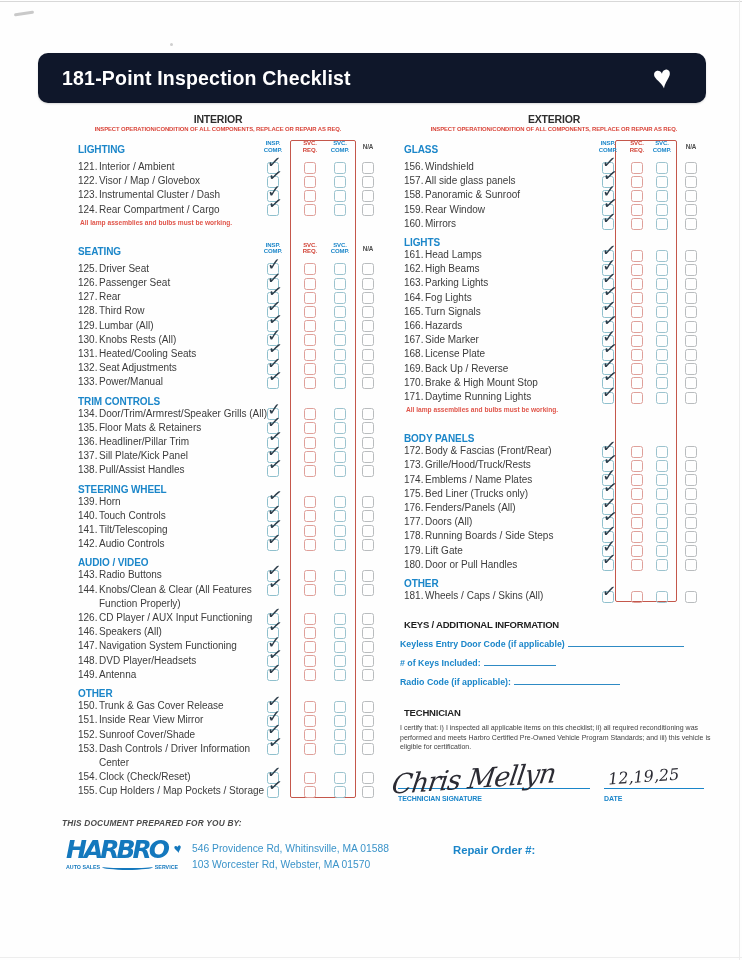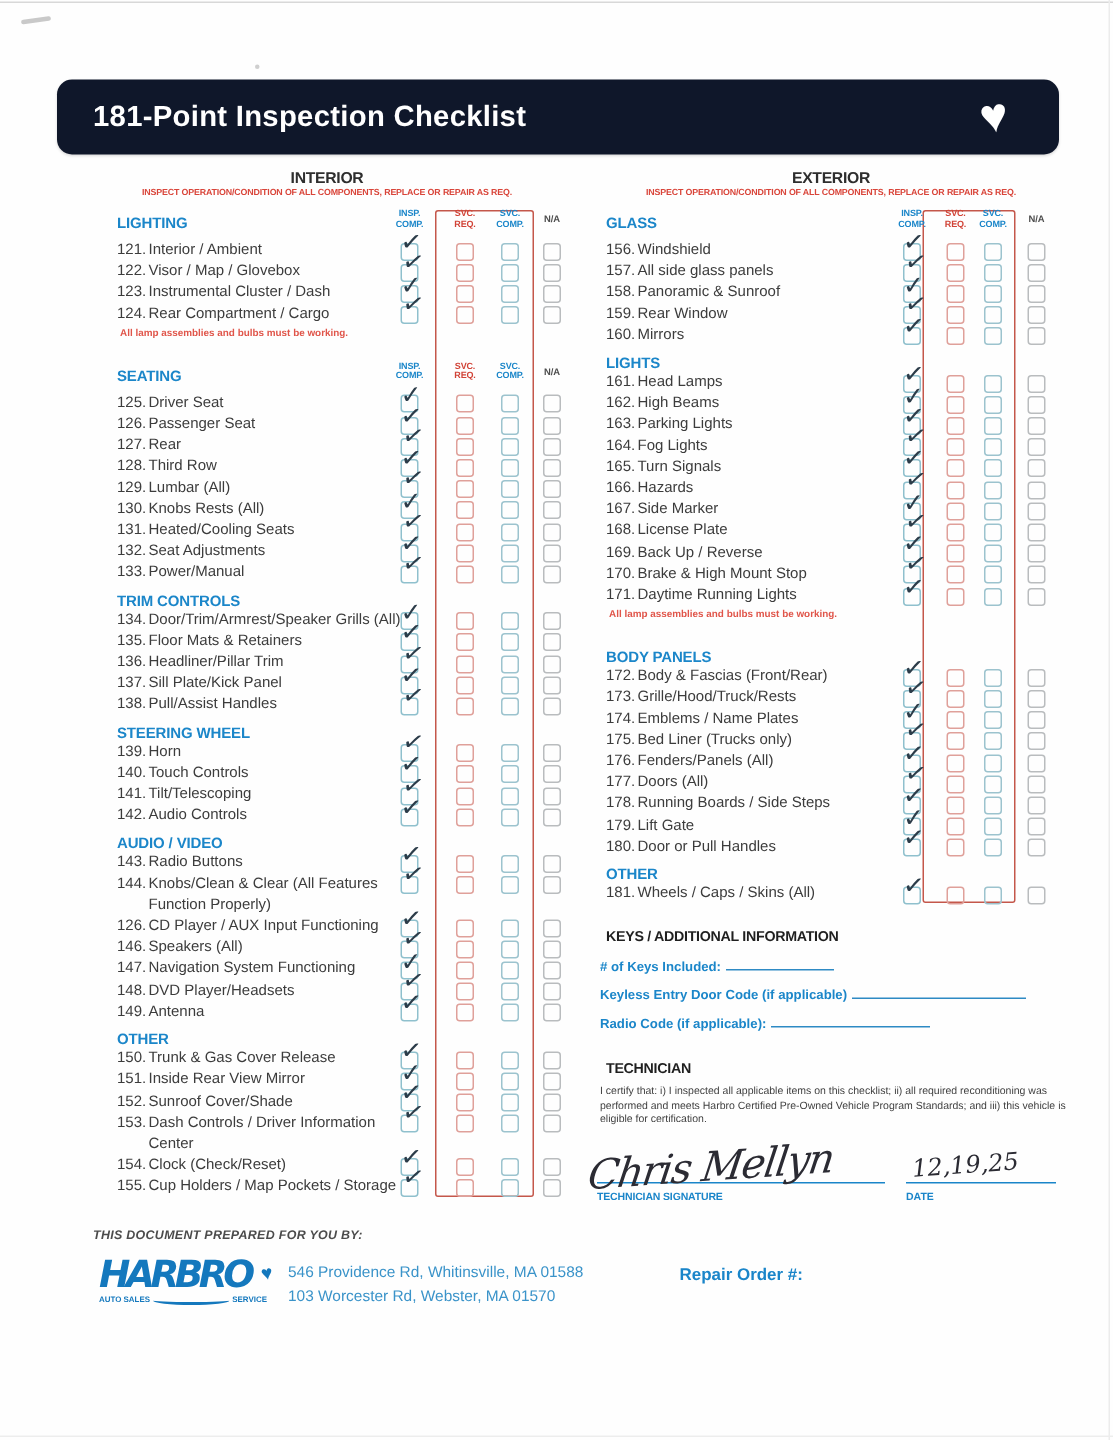--- a/index.html
+++ b/index.html
@@ -1274,24 +1274,24 @@
             </span>
             <span class="cell pos-c4">
               <span class="cb cb4"></span>
             </span>
           </div>
         </div>
 
       <div class="keys">
         <div class="blk-title">KEYS / ADDITIONAL INFORMATION</div>
         <div class="key-field">
-          <span># of Keys Included:</span><span class="blank blank-f1"></span>
+          <span>Keyless Entry Door Code (if applicable)</span><span class="blank blank-f2"></span>
         </div>
         <div class="key-field">
-          <span>Keyless Entry Door Code (if applicable)</span><span class="blank blank-f2"></span>
+          <span># of Keys Included:</span><span class="blank blank-f1"></span>
         </div>
         <div class="key-field">
           <span>Radio Code (if applicable):</span><span class="blank blank-f3"></span>
         </div>
       </div>
 
       <div class="tech">
         <div class="blk-title">TECHNICIAN</div>
         <div class="cert">I certify that: i) I inspected all applicable items on this checklist; ii) all required reconditioning was performed and meets Harbro Certified Pre-Owned Vehicle Program Standards; and iii) this vehicle is eligible for certification.</div>
         <div class="sig-area">

